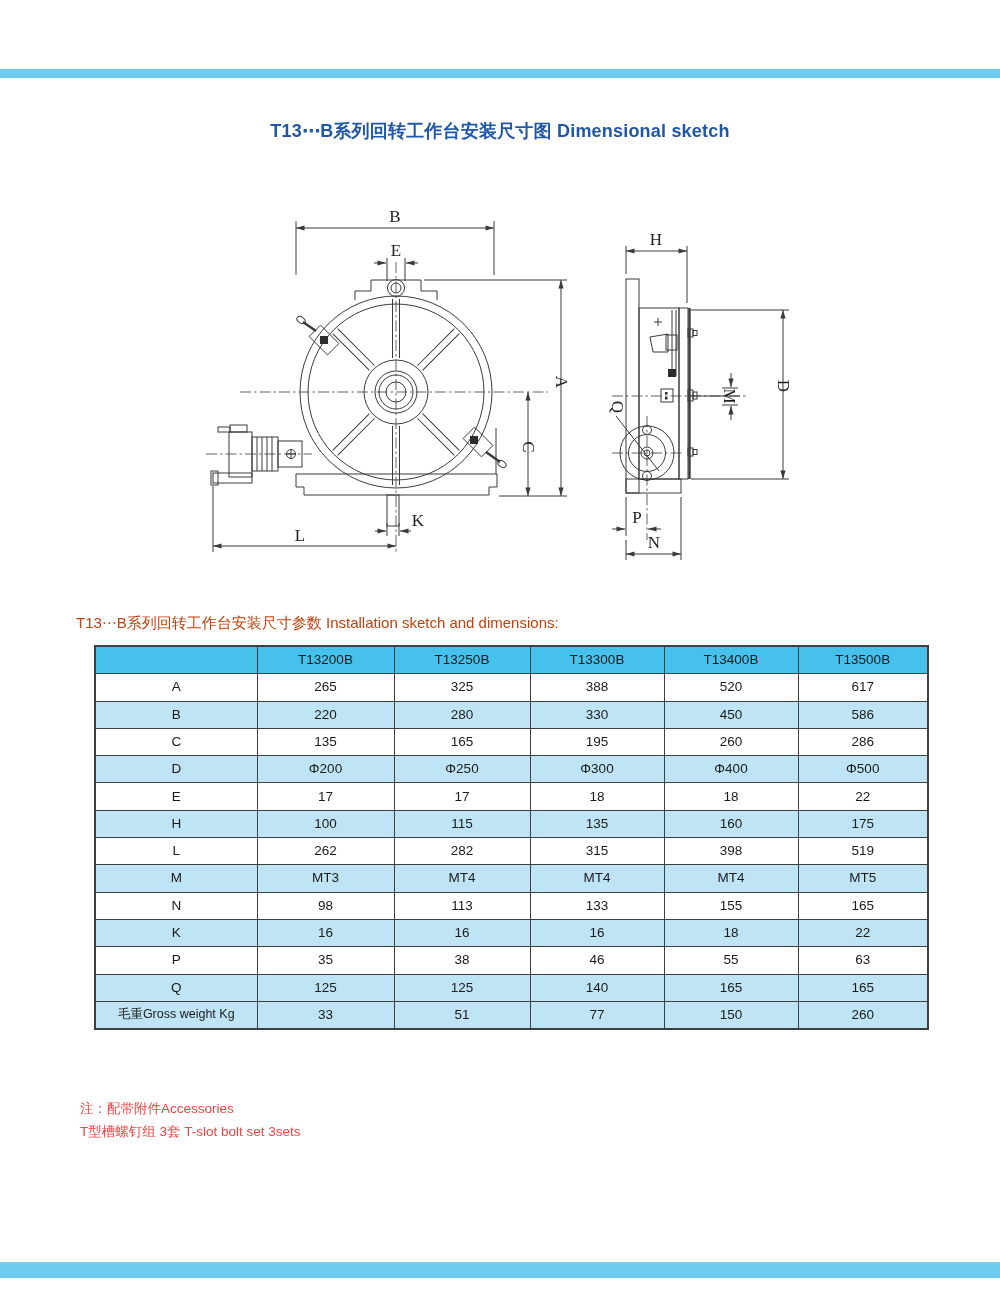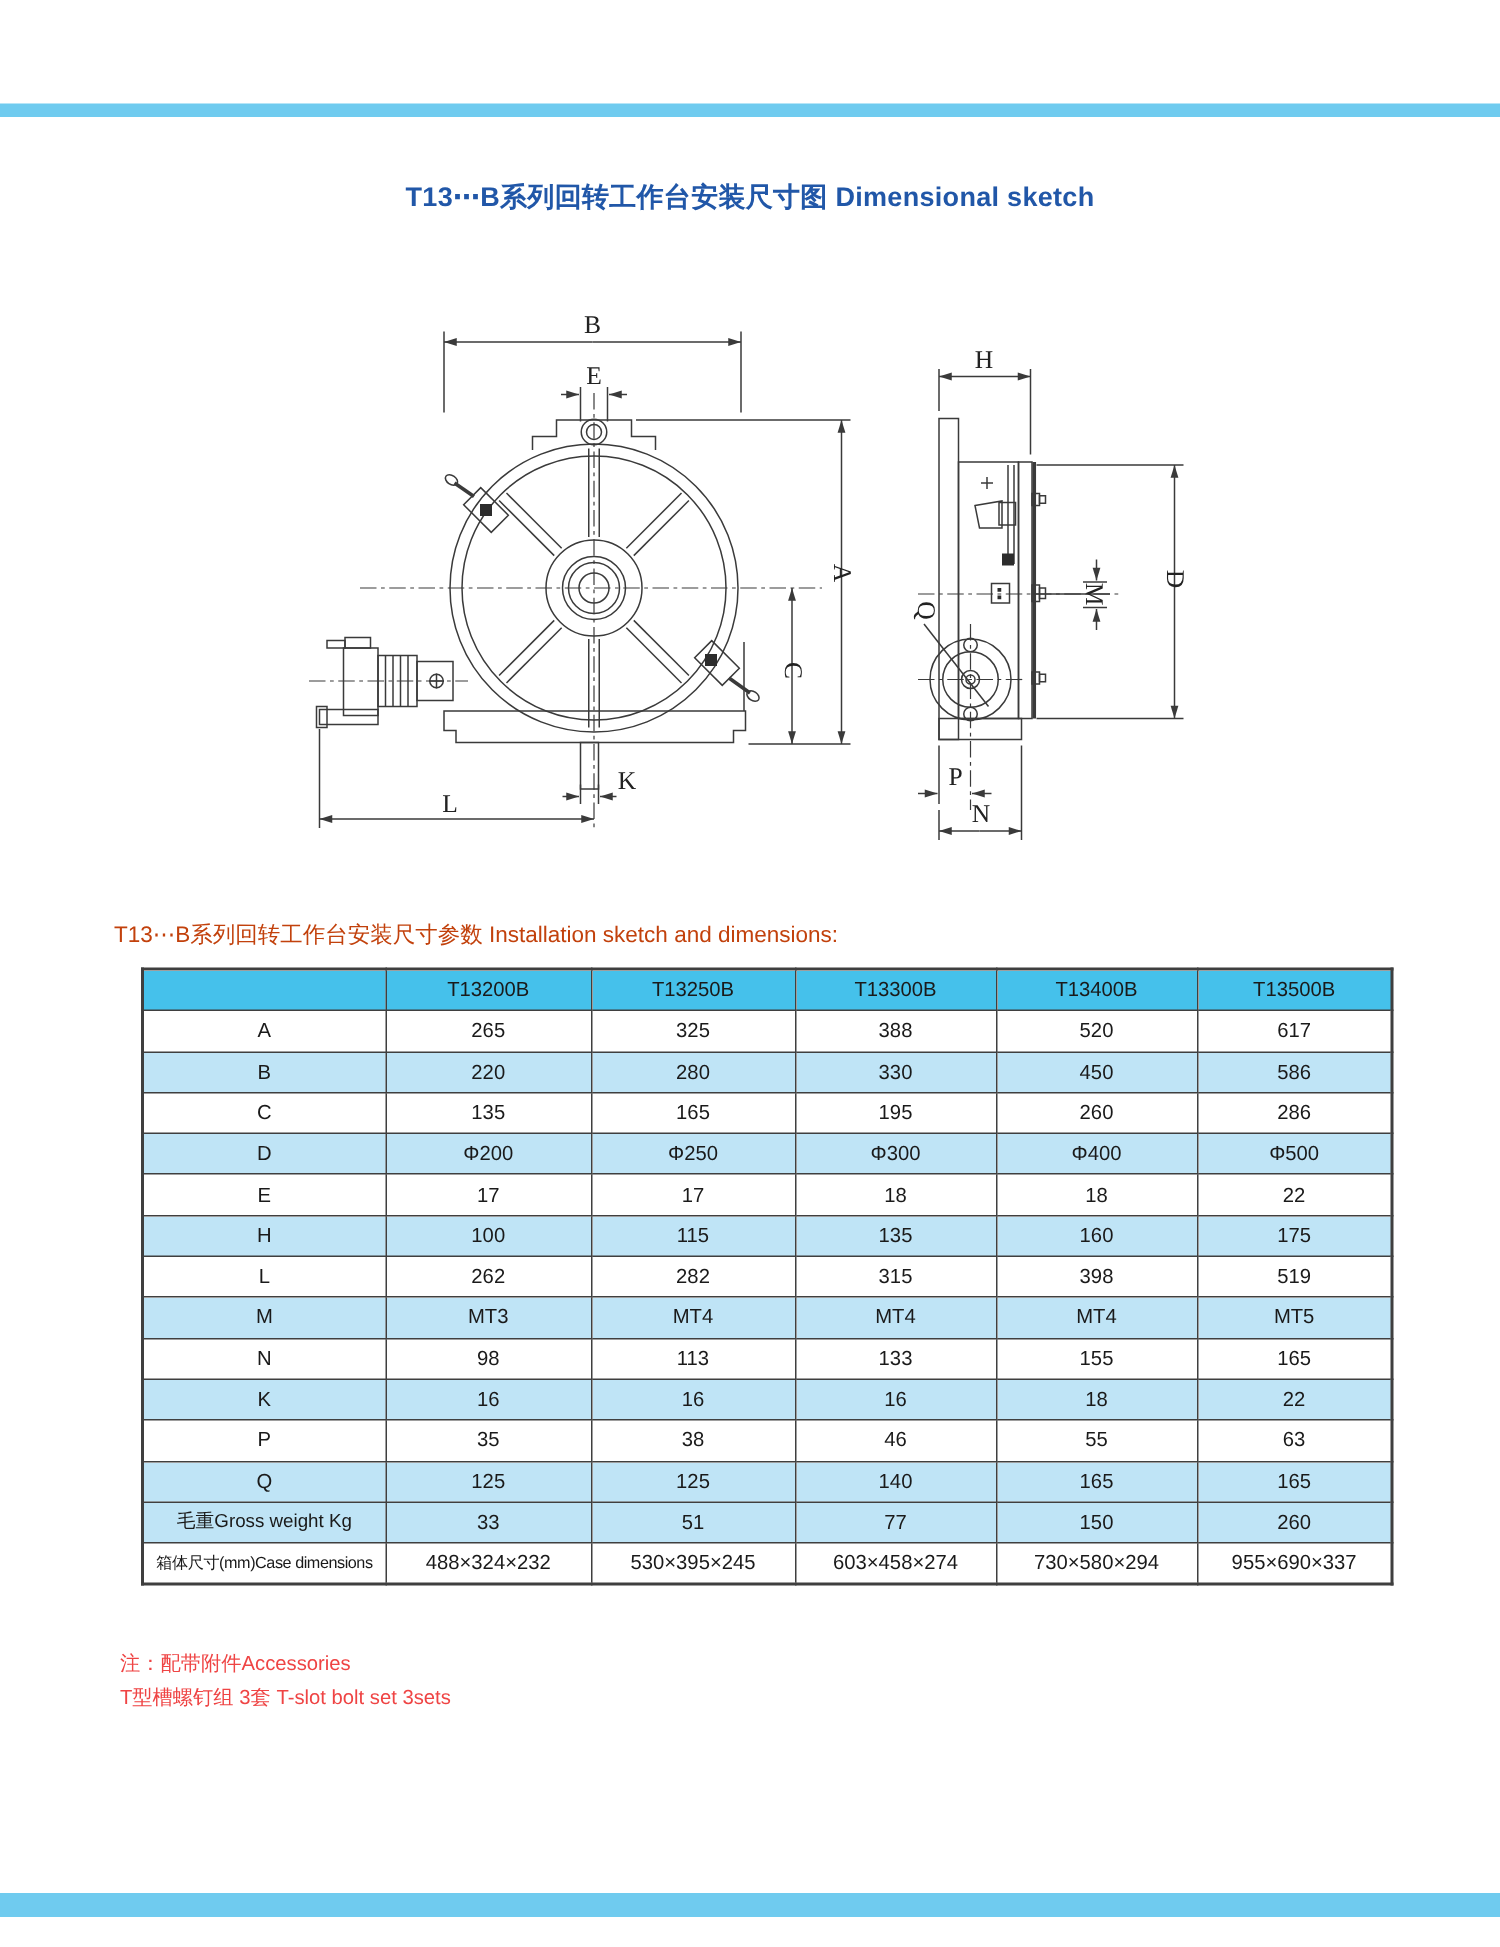--- a/index.html
+++ b/index.html
@@ -390,27 +390,19 @@
         <td>165</td>
       </tr>
       <tr class="alt">
         <td class="rowlabel medium">毛重Gross weight Kg</td>
         <td>33</td>
         <td>51</td>
         <td>77</td>
         <td>150</td>
         <td>260</td>
       </tr>
-      <tr>
-        <td class="rowlabel xsmall">箱体尺寸(mm)Case dimensions</td>
-        <td>488×324×232</td>
-        <td>530×395×245</td>
-        <td>603×458×274</td>
-        <td>730×580×294</td>
-        <td>955×690×337</td>
-      </tr>
     </tbody>
 </table>
 
 <div class="note" id="note-1">注：配带附件Accessories</div>
 <div class="note" id="note-2">T型槽螺钉组 3套  T-slot bolt set 3sets</div>
 
 <div class="accent-bar" id="bar-bottom"></div>
 
 </body></html>

